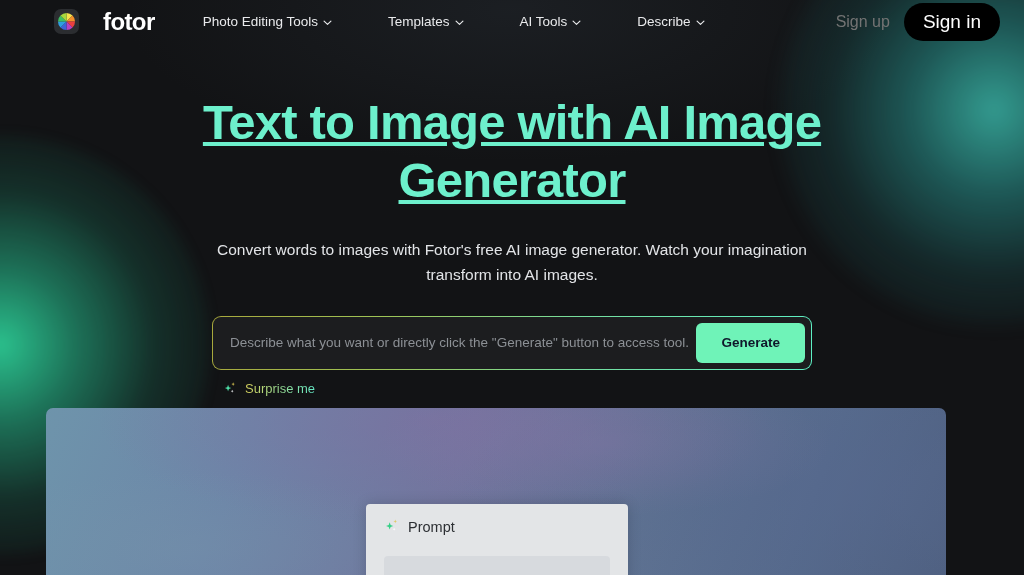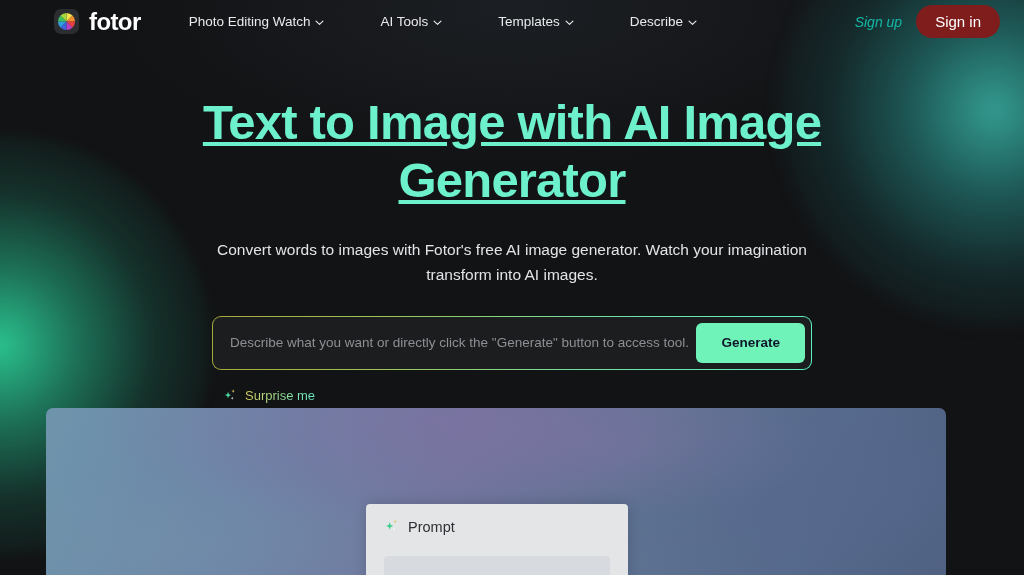--- a/index.html
+++ b/index.html
@@ -71,21 +71,21 @@
     position: relative;
     z-index: 5;
     height: 43px;
     display: flex;
     align-items: center;
     padding: 0 24px 0 54px;
   }
   .brand {
     display: flex;
     align-items: center;
-    gap: 10px;
+    gap: 24px;
     cursor: pointer;
   }
   .logo-mark {
     width: 25px;
     height: 25px;
     border-radius: 7px;
     background: #2b2d30;
     display: flex;
     align-items: center;
     justify-content: center;
@@ -125,30 +125,29 @@
   }
   .chev svg { display: block; }
 
   .header-right {
     margin-left: auto;
     display: flex;
     align-items: center;
     gap: 14px;
   }
   .signup-link {
-    color: #14b8a6;
-    font-size: 14px;
+    color: #737373;
+    font-size: 16px;
     cursor: pointer;
     white-space: nowrap;
-    font-style: italic;
   }
   .signin-btn {
-    background: #7f1d1d;
+    background: #000000;
     color: #ffffff;
-    font-size: 15px;
+    font-size: 19px;
     font-weight: 500;
     border: none;
     border-radius: 999px;
     padding: 8px 19px;
     cursor: pointer;
     font-family: inherit;
     white-space: nowrap;
   }
 
   
@@ -224,21 +223,20 @@
     display: flex;
     align-items: center;
     gap: 7px;
     padding-left: 11px;
   }
   .surprise-link {
     display: flex;
     align-items: center;
     gap: 7px;
     cursor: pointer;
-    margin-top: 7px;
   }
   .sparkle-sm { width: 15px; height: 15px; flex: none; display: block; }
   .surprise-text {
     font-size: 13px;
     font-weight: 500;
     background: linear-gradient(95deg, #d8d05a 0%, #9ddc8e 45%, #63e8c6 100%);
     -webkit-background-clip: text;
     background-clip: text;
     color: transparent;
     white-space: nowrap;
@@ -323,40 +321,40 @@
           <path d="M0,0 L-6.36,-6.36 A9,9 0 0,1 0,-9 Z" fill="#a8d83c"></path>
         </g>
       </svg>
     </span>
     <span class="brand-name">fotor</span>
   </div>
 
   <div class="nav">
 
     <div class="nav-item">
-      <span>Photo Editing Watch</span>
+      <span>Photo Editing Tools</span>
       <span class="chev">
         <svg width="9" height="9" viewBox="0 0 10 10" aria-hidden="true">
           <path d="M1.2 3.4 L5 7 L8.8 3.4" fill="none" stroke="#e9eaec" stroke-width="1.3" stroke-linecap="round" stroke-linejoin="round"></path>
         </svg>
       </span>
     </div>
 
 
     <div class="nav-item" style="margin-left:22px;">
-      <span>AI Tools</span>
+      <span>Templates</span>
       <span class="chev">
         <svg width="9" height="9" viewBox="0 0 10 10" aria-hidden="true">
           <path d="M1.2 3.4 L5 7 L8.8 3.4" fill="none" stroke="#e9eaec" stroke-width="1.3" stroke-linecap="round" stroke-linejoin="round"></path>
         </svg>
       </span>
     </div>
 
     <div class="nav-item" style="margin-left:22px;">
-      <span>Templates</span>
+      <span>AI Tools</span>
       <span class="chev">
         <svg width="9" height="9" viewBox="0 0 10 10" aria-hidden="true">
           <path d="M1.2 3.4 L5 7 L8.8 3.4" fill="none" stroke="#e9eaec" stroke-width="1.3" stroke-linecap="round" stroke-linejoin="round"></path>
         </svg>
       </span>
     </div>
 
     <div class="nav-item" style="margin-left:22px;">
       <span>Describe</span>
       <span class="chev">

